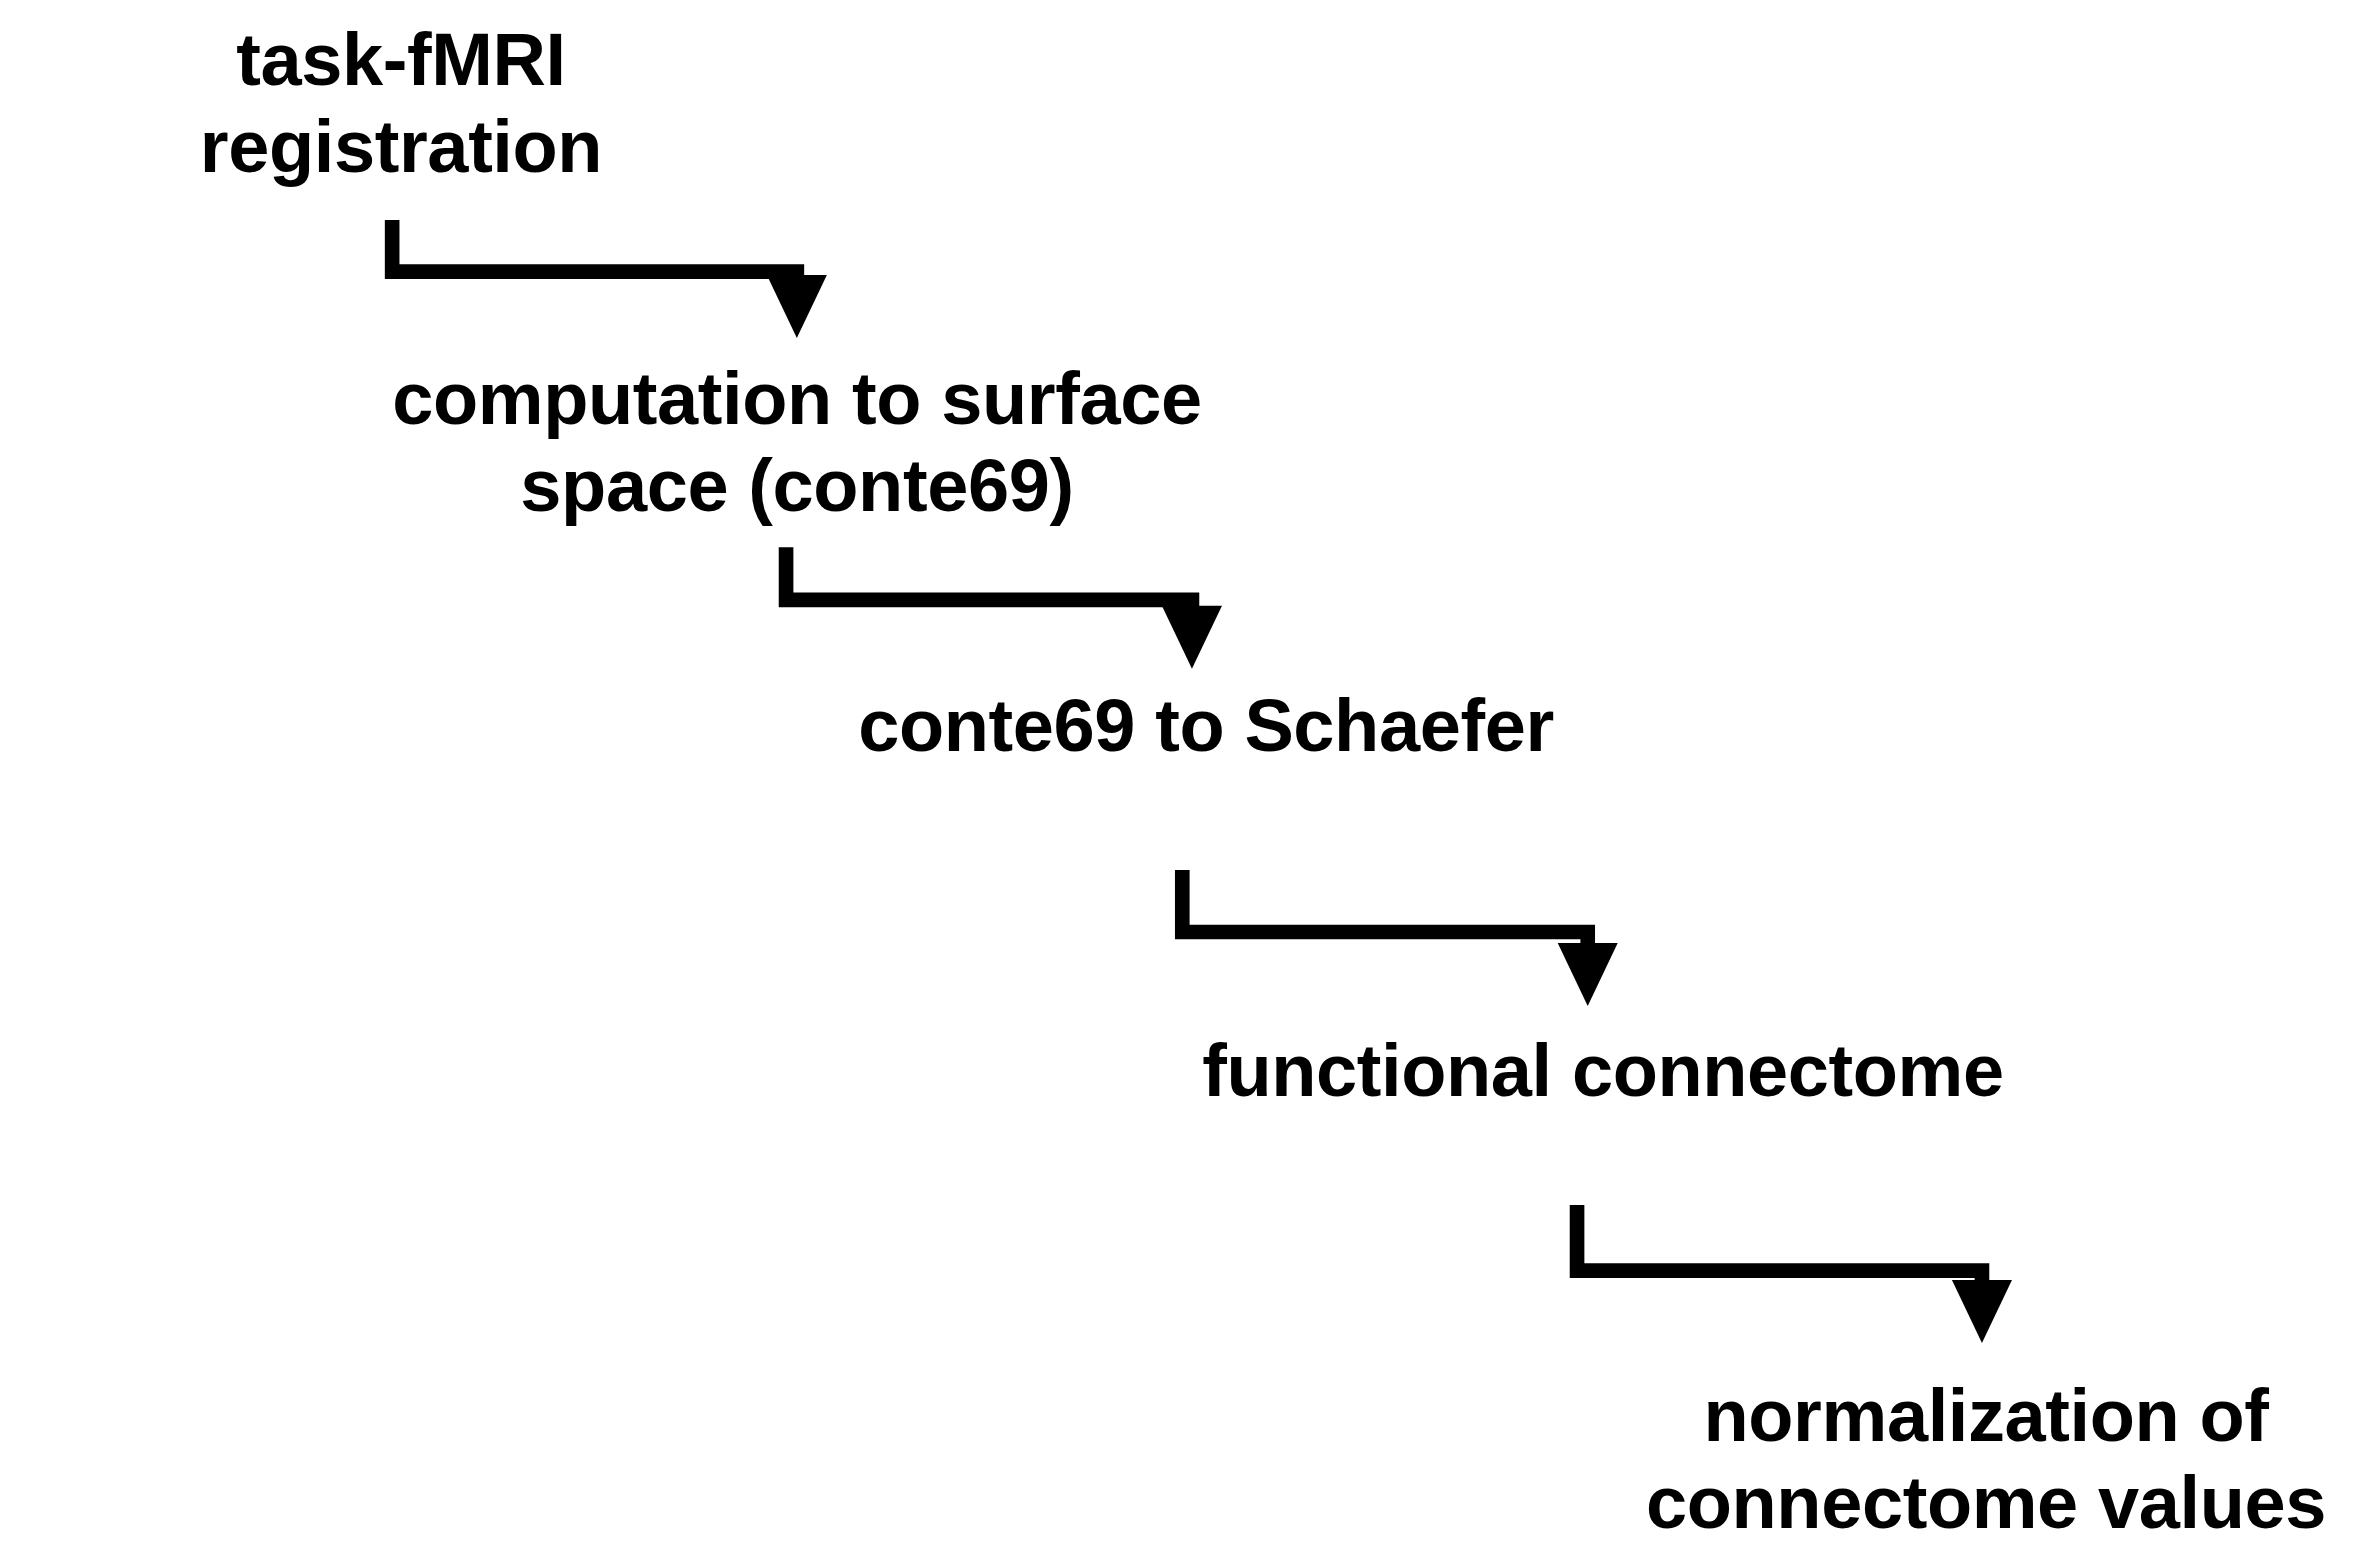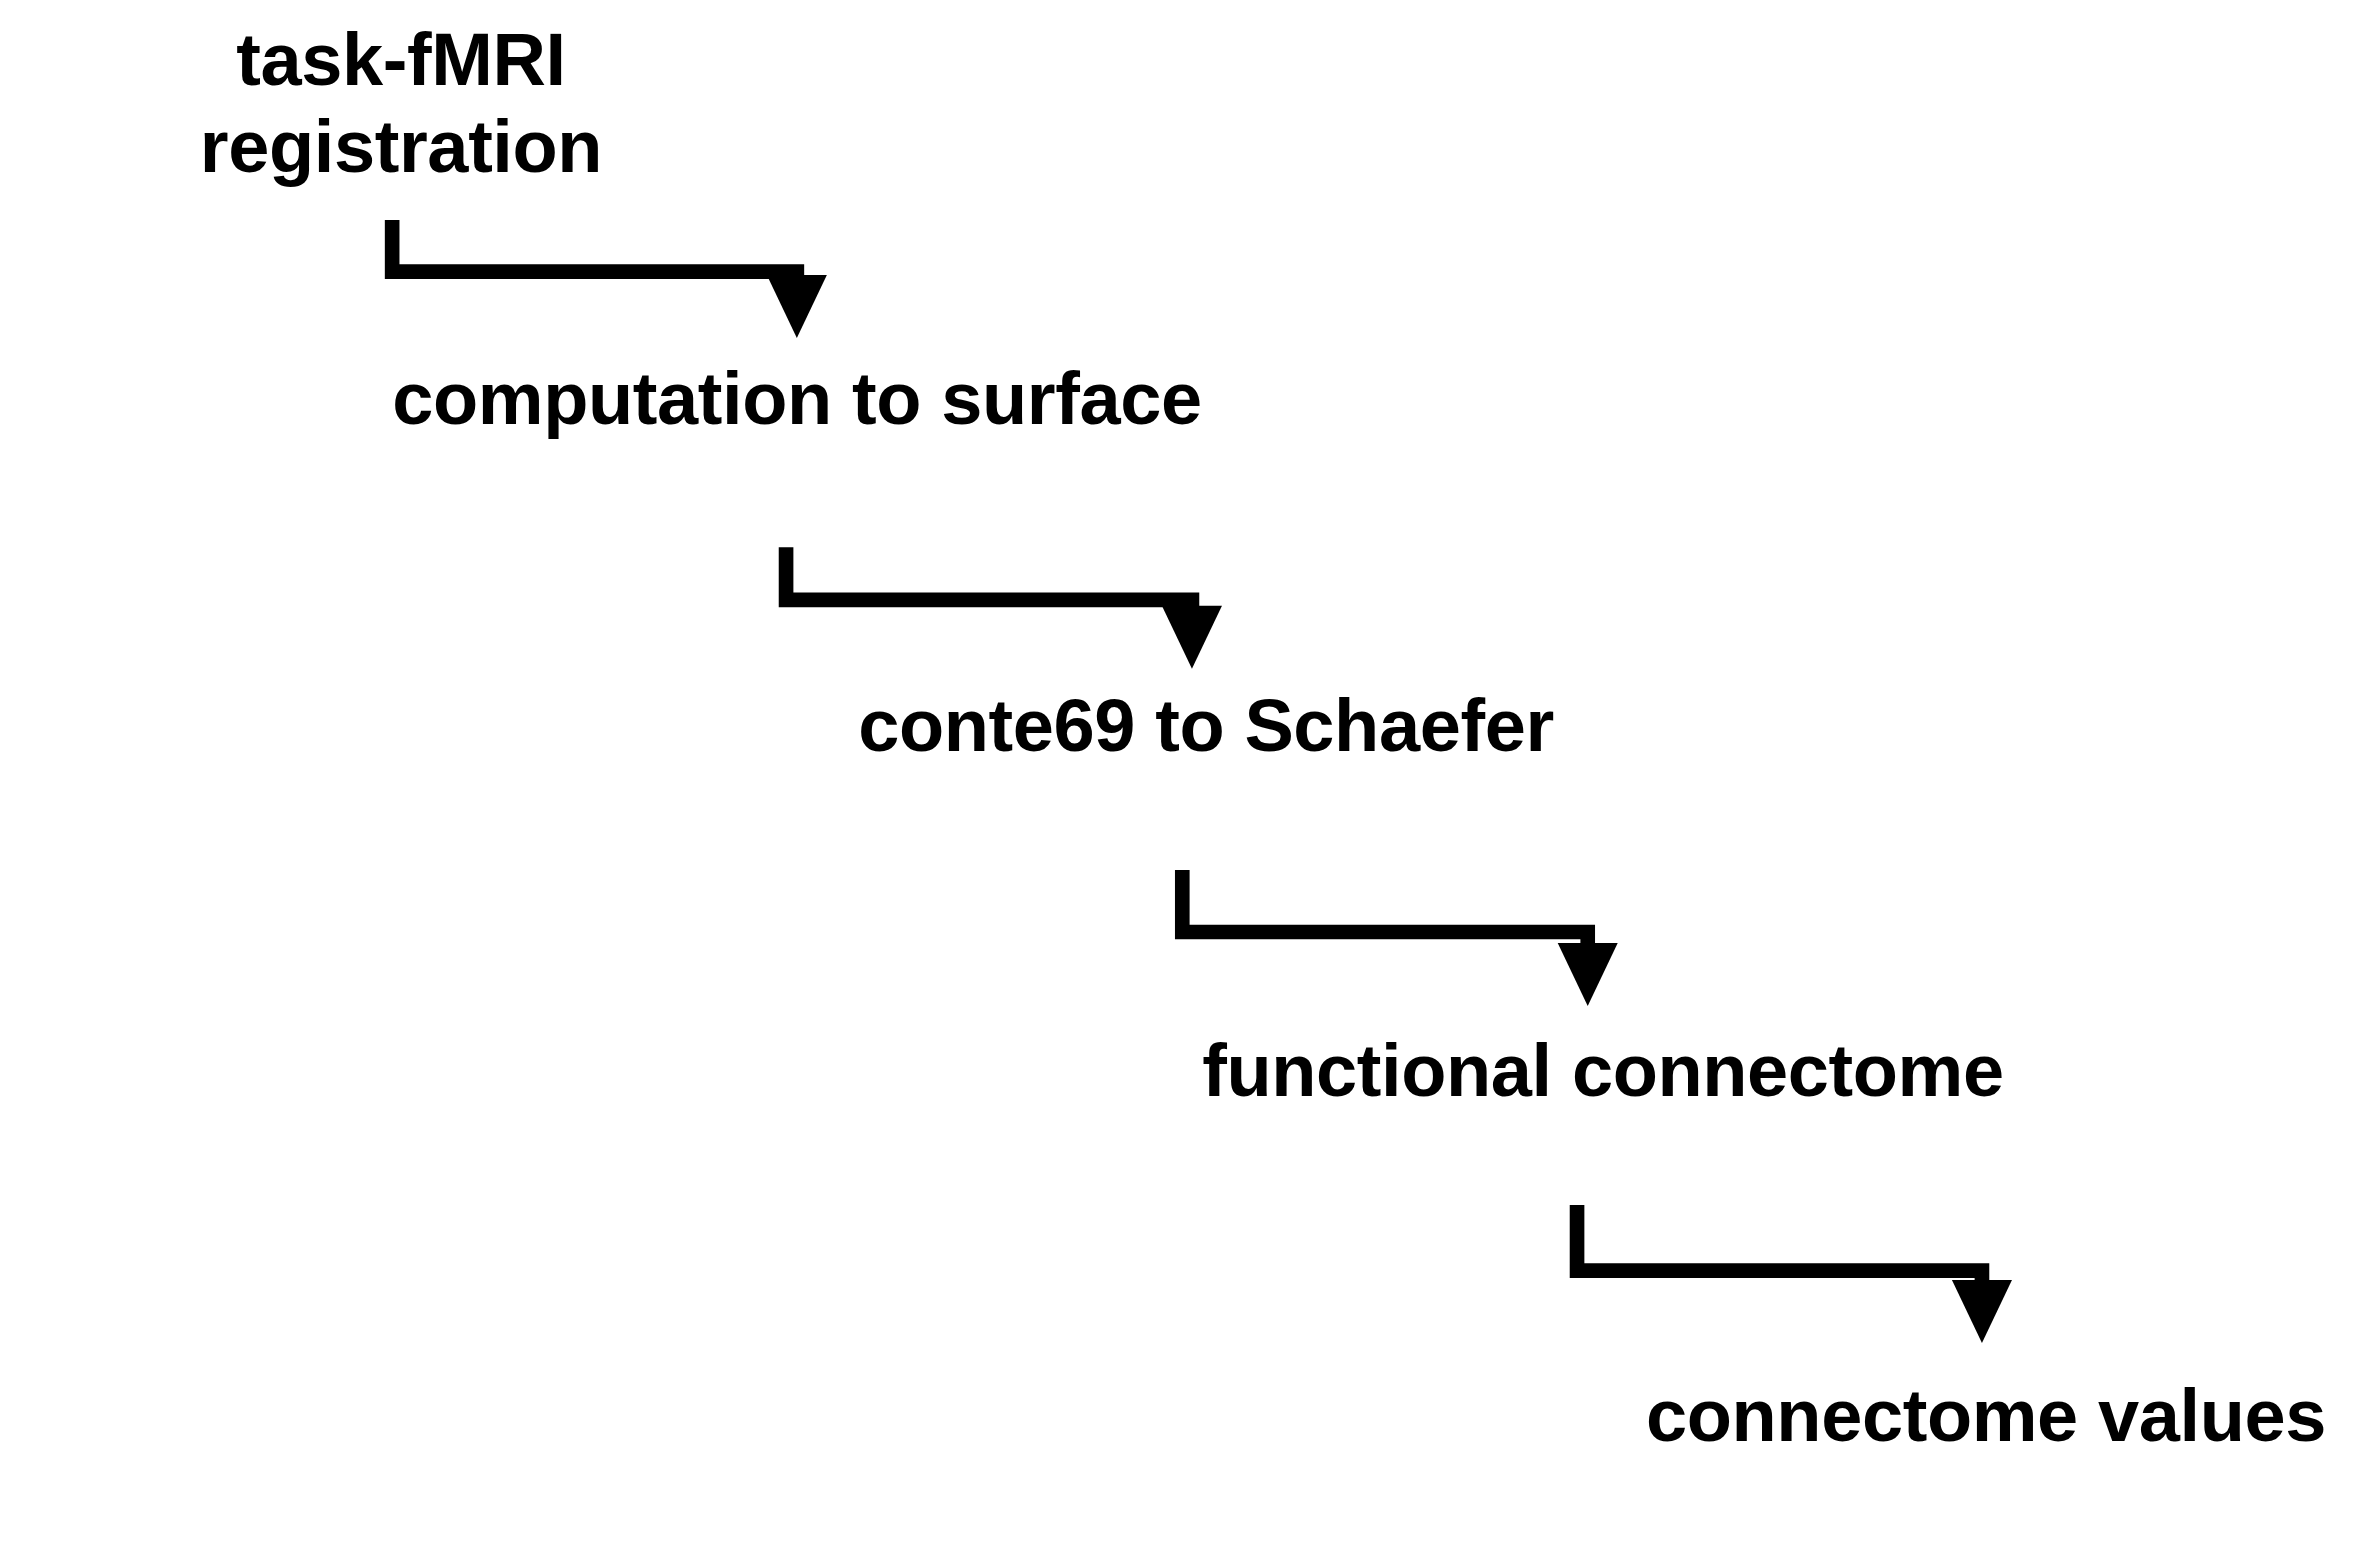--- a/index.html
+++ b/index.html
@@ -44,31 +44,33 @@
 
 <div id="canvas">
 
   <div class="step-label" id="label-1" style="left: 401px; top: 15.5px;">
     <span class="line">task-fMRI</span>
     <span class="line">registration</span>
   </div>
 
   <div class="step-label" id="label-2" style="left: 797px; top: 355px;">
     <span class="line">computation to surface</span>
+    <span class="line">space (conte69)</span>
   </div>
 
   <div class="step-label" id="label-3" style="left: 1206px; top: 682px;">
     <span class="line">conte69 to Schaefer</span>
   </div>
 
   <div class="step-label" id="label-4" style="left: 1603px; top: 1027px;">
     <span class="line">functional connectome</span>
   </div>
 
   <div class="step-label" id="label-5" style="left: 1986px; top: 1372px;">
+    <span class="line">normalization of</span>
     <span class="line">connectome values</span>
   </div>
 
   <div class="connector" id="conn-1" style="left: 332px; top: 160px; width: 525px; height: 238px;">
       <svg width="525" height="238" viewBox="0 0 609.4000000000001 276.4">
         <path d="M 69.69999999999999 69.69999999999999 L 69.69999999999999 129.7 L 539.7 129.7 L 539.7 135.59999999999997" fill="none" stroke="#000000" stroke-width="17" stroke-linecap="butt" stroke-linejoin="miter"></path>
         <polygon points="504.85,133.59999999999997 574.5500000000001,133.59999999999997 539.7,206.7" fill="#000000"></polygon>
       </svg>
     </div>
   <div class="connector" id="conn-2" style="left: 726px; top: 487px; width: 526px; height: 242px;">

